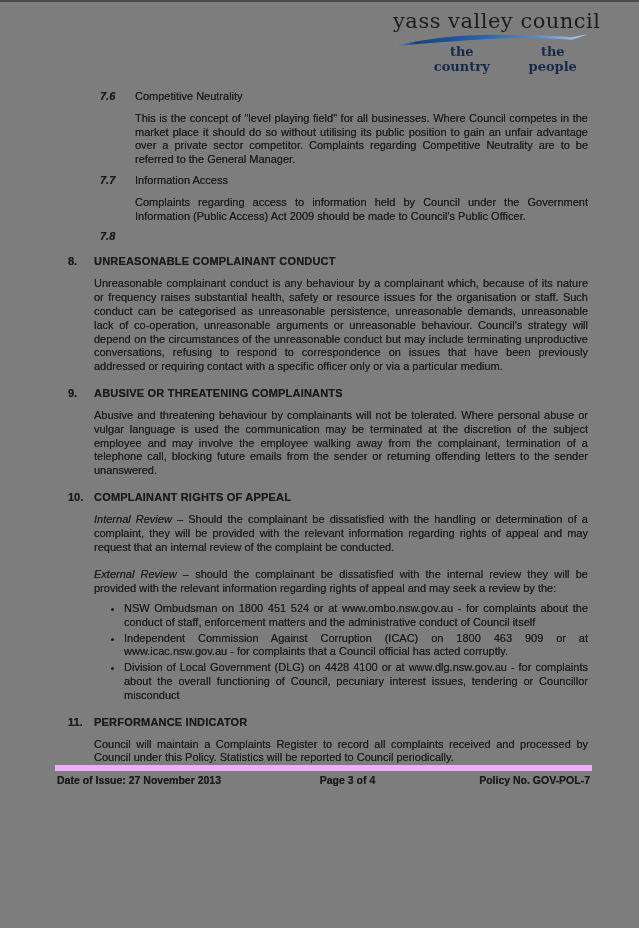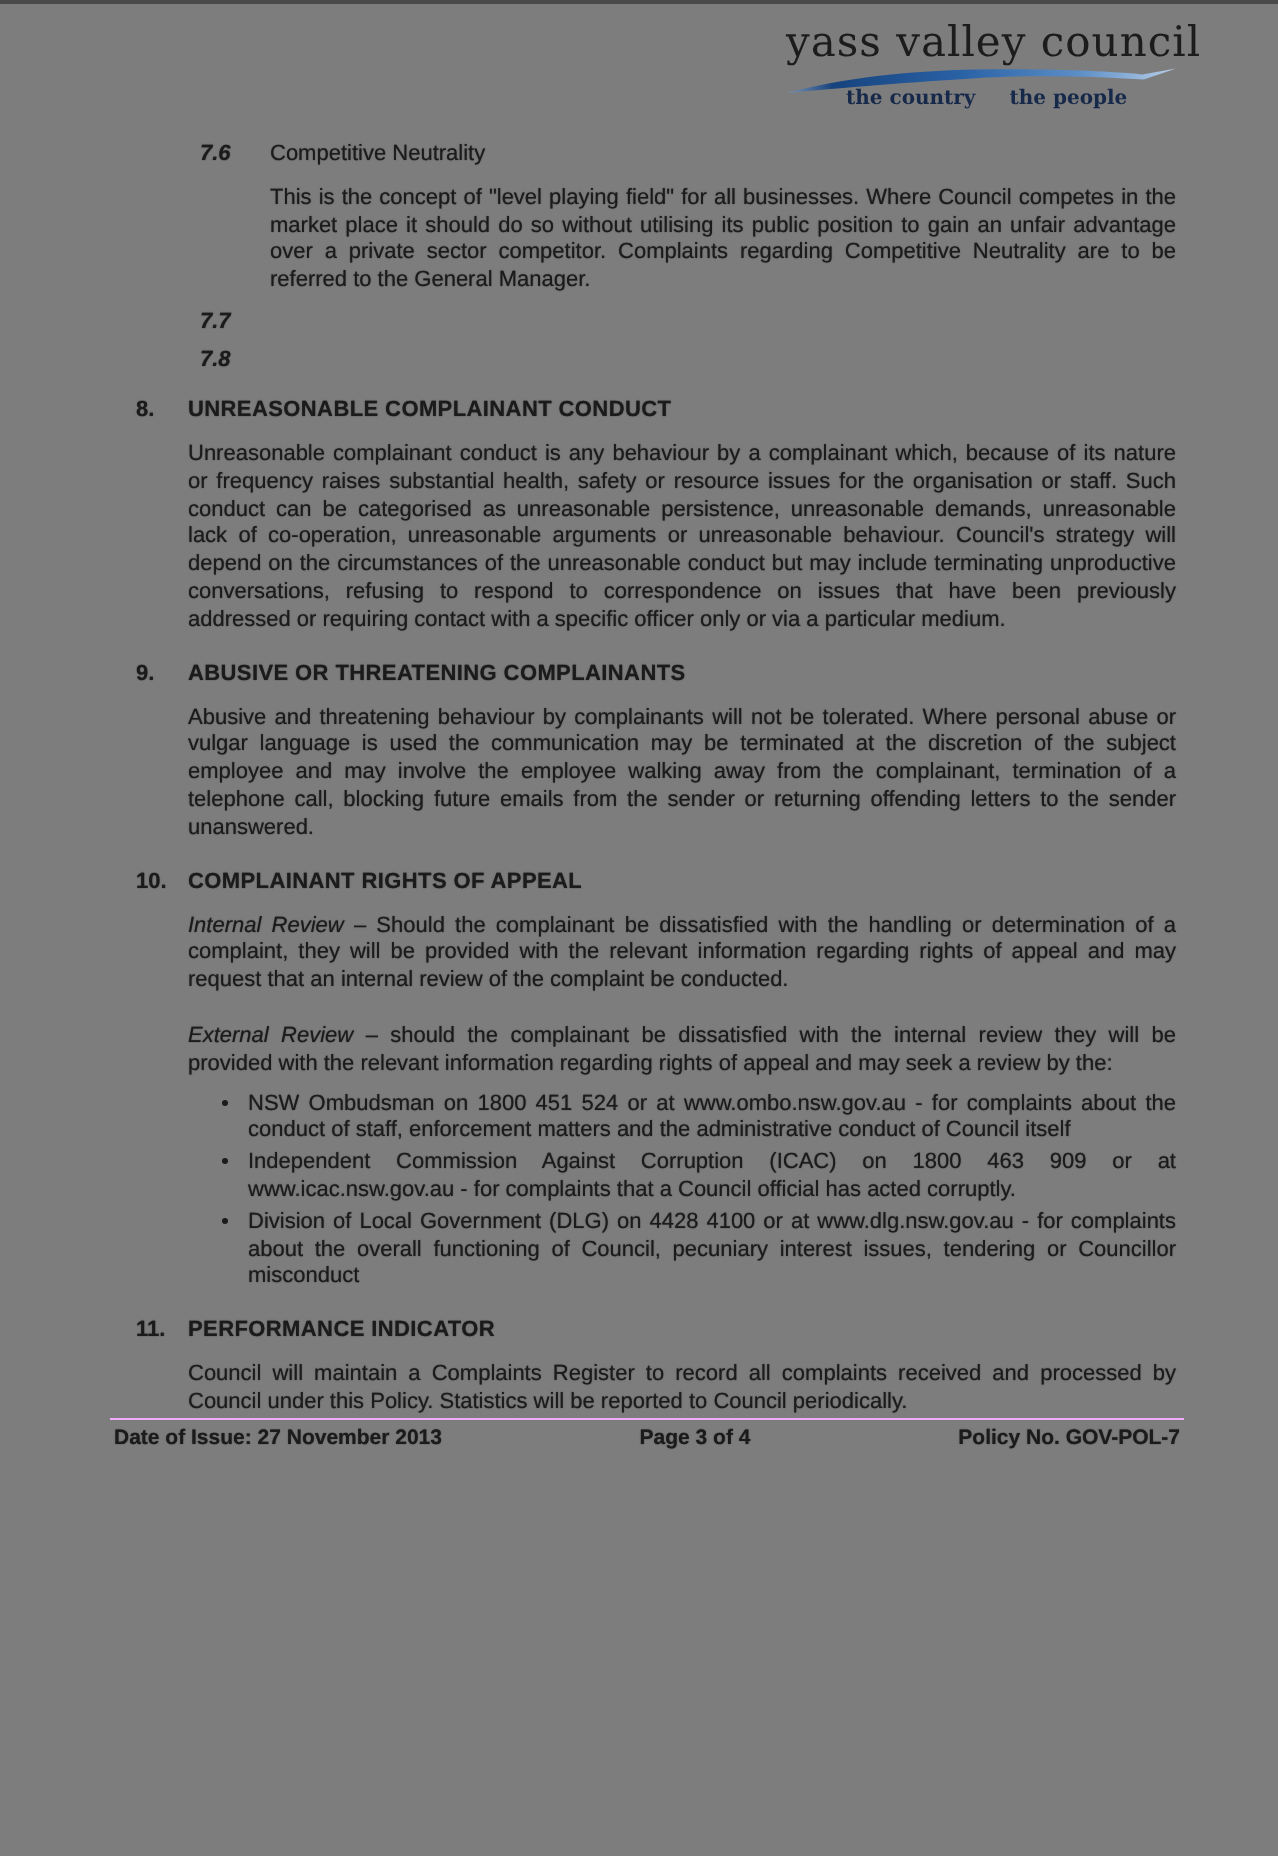--- a/index.html
+++ b/index.html
@@ -22,21 +22,21 @@
   .logo{width:195px;text-align:center;}
   .logo-title{
     font-family:"DejaVu Serif","Liberation Serif",serif;
     font-size:21px;line-height:1.05;color:#1c1c1c;
     letter-spacing:.5px;white-space:nowrap;
   }
   .logo-swoosh{display:block;width:195px;height:14px;margin-top:1px;}
   .logo-tagline{
     display:flex;justify-content:flex-start;gap:17px;
     padding-left:30px;margin-top:-3px;
-    font-size:10px;font-weight:bold;color:#16294a;
+    font-size:13px;font-weight:bold;color:#16294a;
     font-family:"DejaVu Serif","Liberation Serif",serif;
   }
   .header-rule{height:2px;background:#2a2a2a;margin-top:3px;}
   
   .content{flex:1 1 auto;padding-top:13px;text-shadow:0 0 .6px rgba(25,25,25,.75);}
   p{margin:0;text-align:justify;line-height:13.8px;}
   
   .subsection{display:flex;padding-left:38px;margin-bottom:7px;}
   .sub-num{flex:0 0 35px;font-weight:bold;font-style:italic;}
   .sub-main{flex:1 1 auto;}
@@ -48,21 +48,21 @@
   .sec-title{font-weight:bold;letter-spacing:.2px;}
   .sec-body{margin-left:32px;}
   .sec-body p + p{margin-top:14px;}
   .lead{}
   .bullets{margin:6px 0 0 0;padding-left:30px;list-style:disc;}
   .bullets li{text-align:justify;line-height:13.8px;margin-bottom:2px;}
   
   .footer{
     margin-top:auto;
     margin-left:-7px;margin-right:-4px;
-    border-top:1px solid #f0abfc;
+    border-top:6px solid #f0abfc;
     padding:3px 2px 2px 2px;
     display:flex;align-items:flex-end;
     font-size:10.5px;font-weight:bold;
     text-shadow:0 0 .6px rgba(25,25,25,.75);
   }
   .footer .f-left{flex:1 1 0;text-align:left;}
   .footer .f-center{flex:0 0 auto;text-align:center;padding-left:48px;}
   .footer .f-right{flex:1 1 0;text-align:right;}
 </style>
 </head>
@@ -99,20 +99,22 @@
       <div class="sub-num">7.6</div>
       <div class="sub-main">
         <div class="sub-title">Competitive Neutrality</div>
         <p>This is the concept of "level playing field" for all businesses. Where Council competes in the market place it should do so without utilising its public position to gain an unfair advantage over a private sector competitor.  Complaints regarding Competitive Neutrality are to be referred to the General Manager.</p>
       </div>
     </div>
 
     <div class="subsection">
       <div class="sub-num">7.7</div>
       <div class="sub-main">
+        <div class="sub-title">Information Access</div>
+        <p>Complaints regarding access to information held by Council under the Government Information (Public Access) Act 2009 should be made to Council's Public Officer.</p>
       </div>
     </div>
 
     <div class="subsection">
       <div class="sub-num">7.8</div>
     </div>
 
     <div class="section">
       <div class="sec-head">
         <div class="sec-num">8.</div>

